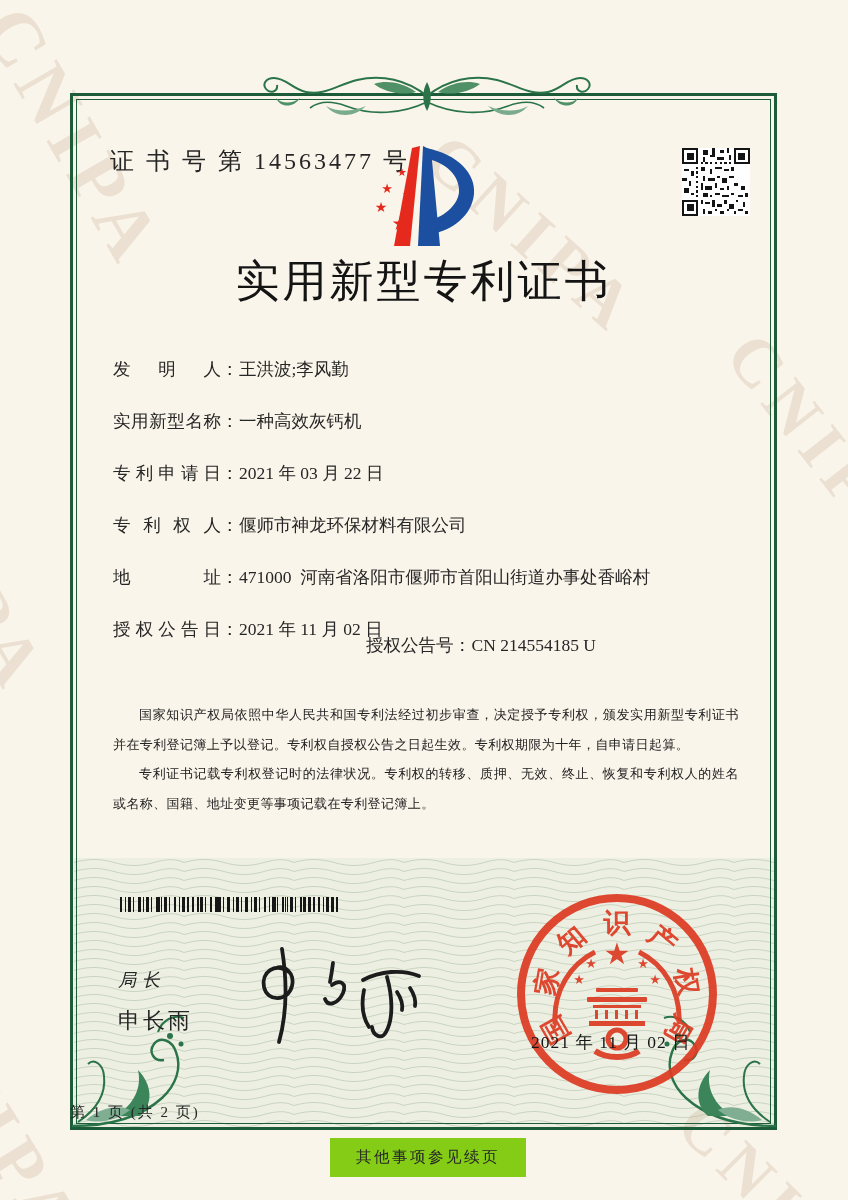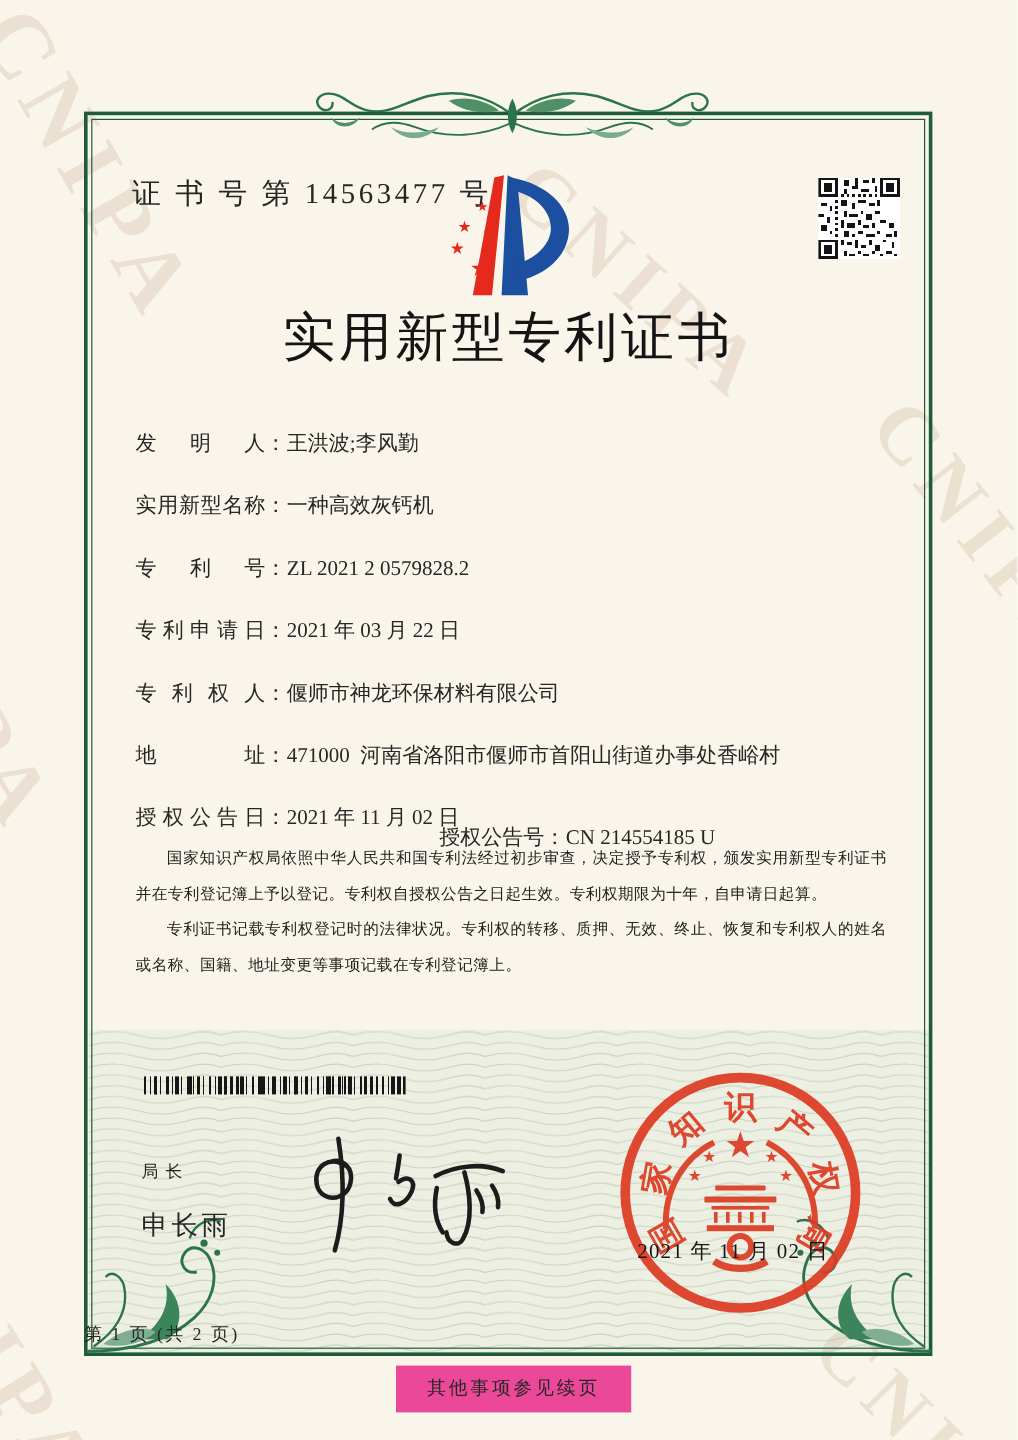--- a/index.html
+++ b/index.html
@@ -64,37 +64,37 @@
   }
   .body-text p{margin:0;text-indent:2em;}
   
   .barcode{
     position:absolute;left:120px;top:897px;width:218px;height:15px;z-index:5;
     background-image:
       repeating-linear-gradient(90deg,#161616 0 2px,transparent 2px 5px,#161616 5px 6px,transparent 6px 8px,#161616 8px 11px,transparent 11px 13px,#161616 13px 14px,transparent 14px 18px),
       repeating-linear-gradient(90deg,transparent 0 9px,#161616 9px 11px,transparent 11px 20px,#161616 20px 21px,transparent 21px 29px);
   }
   
-  .signer-title{position:absolute;left:118px;top:968px;font-size:14px;letter-spacing:6px;z-index:5;}
+  .signer-title{position:absolute;left:118px;top:968px;font-size:18px;letter-spacing:6px;z-index:5;font-style:italic;}
   .signer-name{position:absolute;left:118px;top:1006px;font-size:22px;letter-spacing:3px;z-index:5;}
   .signature{position:absolute;left:235px;top:942px;z-index:6;}
   
   .seal{position:absolute;left:507px;top:884px;z-index:5;}
   .seal-date{
     position:absolute;left:531px;top:1030px;z-index:7;
     font-size:17.5px;color:#161616;white-space:pre;letter-spacing:1px;
   }
   
   .page-info{
     position:absolute;left:70px;top:1103px;width:785px;text-align:left;
     font-size:15px;letter-spacing:2px;z-index:5;white-space:pre;
   }
   .note-box{
     position:absolute;left:330px;top:1138px;z-index:5;
-    background:#ec4899;padding:9px 26px;
+    background:#84cc16;padding:9px 26px;
     font-size:15.5px;letter-spacing:2.5px;white-space:nowrap;text-align:center;
   }
 </style>
 </head>
 <body>
 
 <div class="page">
 
   <div class="wm" style="left:40px;top:-8px;font-size:76px;transform:rotate(60deg);">CNIPA</div>
   <div class="wm" style="left:462px;top:118px;font-size:68px;transform:rotate(42deg);">CNIPA</div>
@@ -240,23 +240,20 @@
   <div class="title">实用新型专利证书</div>
 
   <div class="fields">
     <div class="frow">
       <span class="flabel">发明人</span><span class="fcolon">：</span><span class="fvalue">王洪波;李风勤</span>
     </div>
     <div class="frow">
       <span class="flabel">实用新型名称</span><span class="fcolon">：</span><span class="fvalue">一种高效灰钙机</span>
     </div>
     <div class="frow">
-      <span class="flabel">专利号</span><span class="fcolon">：</span><span class="fvalue">ZL 2021 2 0579828.2</span>
-    </div>
-    <div class="frow">
       <span class="flabel">专利申请日</span><span class="fcolon">：</span><span class="fvalue">2021 年 03 月 22 日</span>
     </div>
     <div class="frow">
       <span class="flabel">专利权人</span><span class="fcolon">：</span><span class="fvalue">偃师市神龙环保材料有限公司</span>
     </div>
     <div class="frow">
       <span class="flabel">地址</span><span class="fcolon">：</span><span class="fvalue">471000  河南省洛阳市偃师市首阳山街道办事处香峪村</span>
     </div>
     <div class="frow">
       <span class="flabel">授权公告日</span><span class="fcolon">：</span><span class="fvalue">2021 年 11 月 02 日</span>

